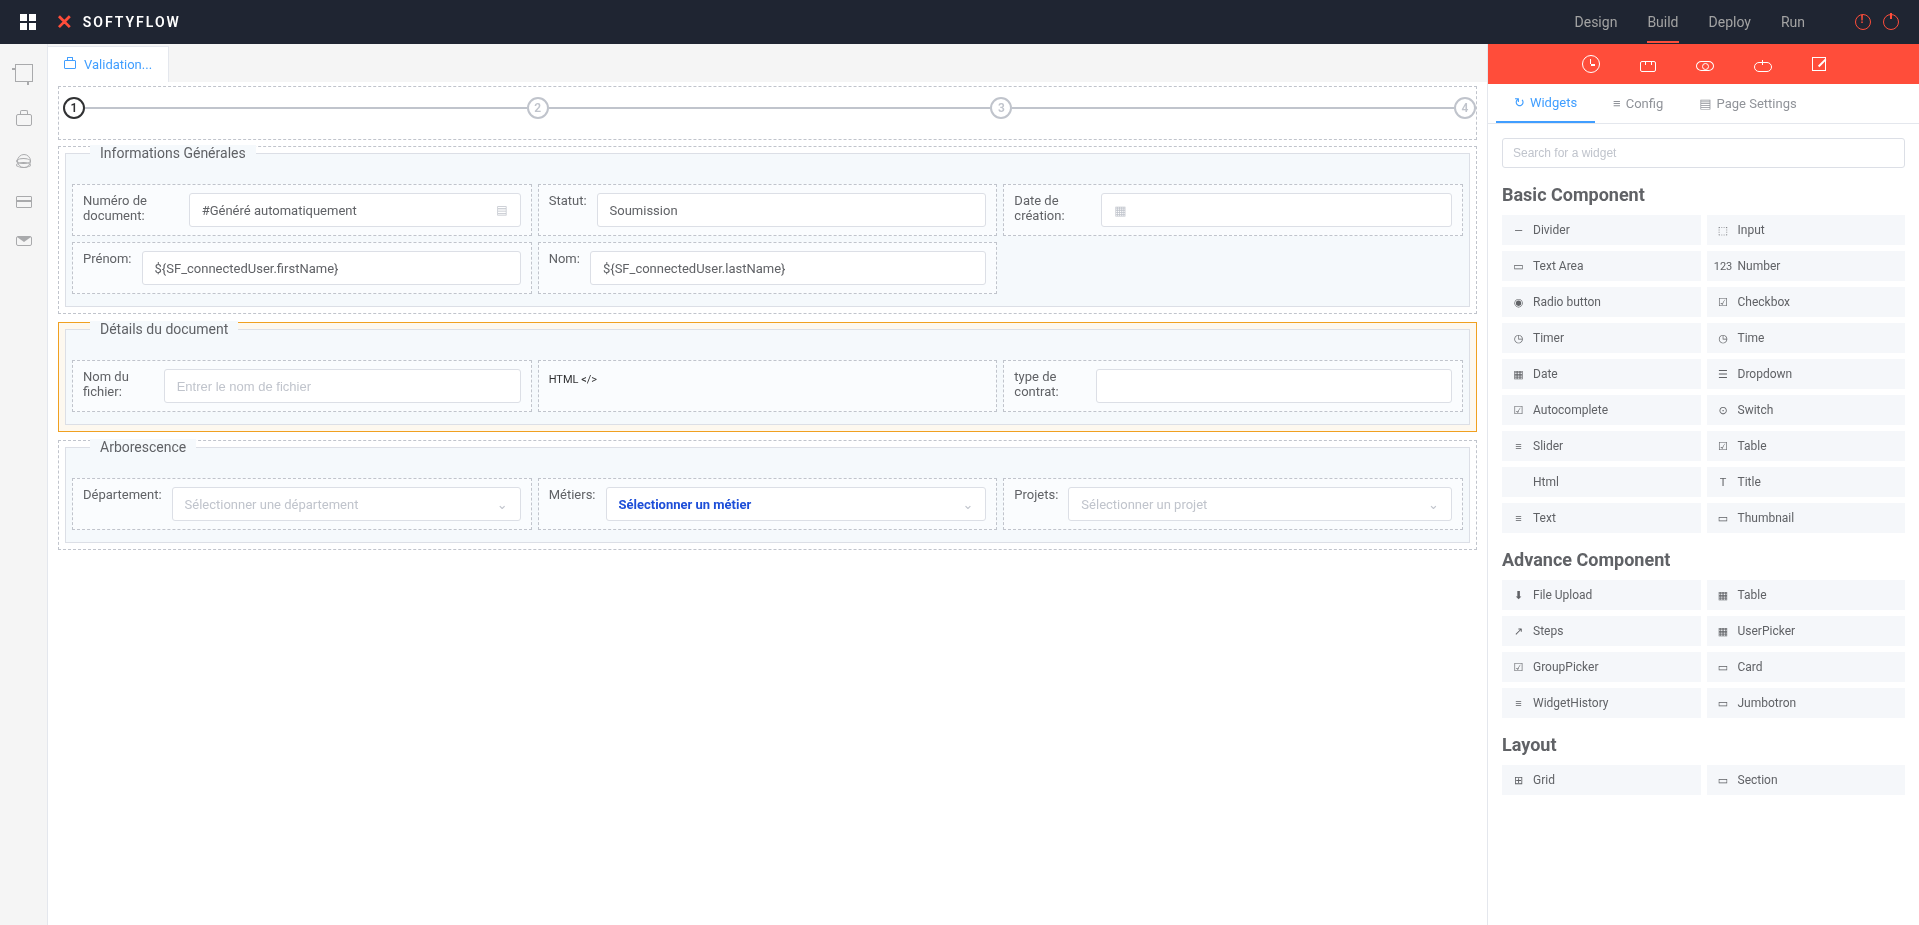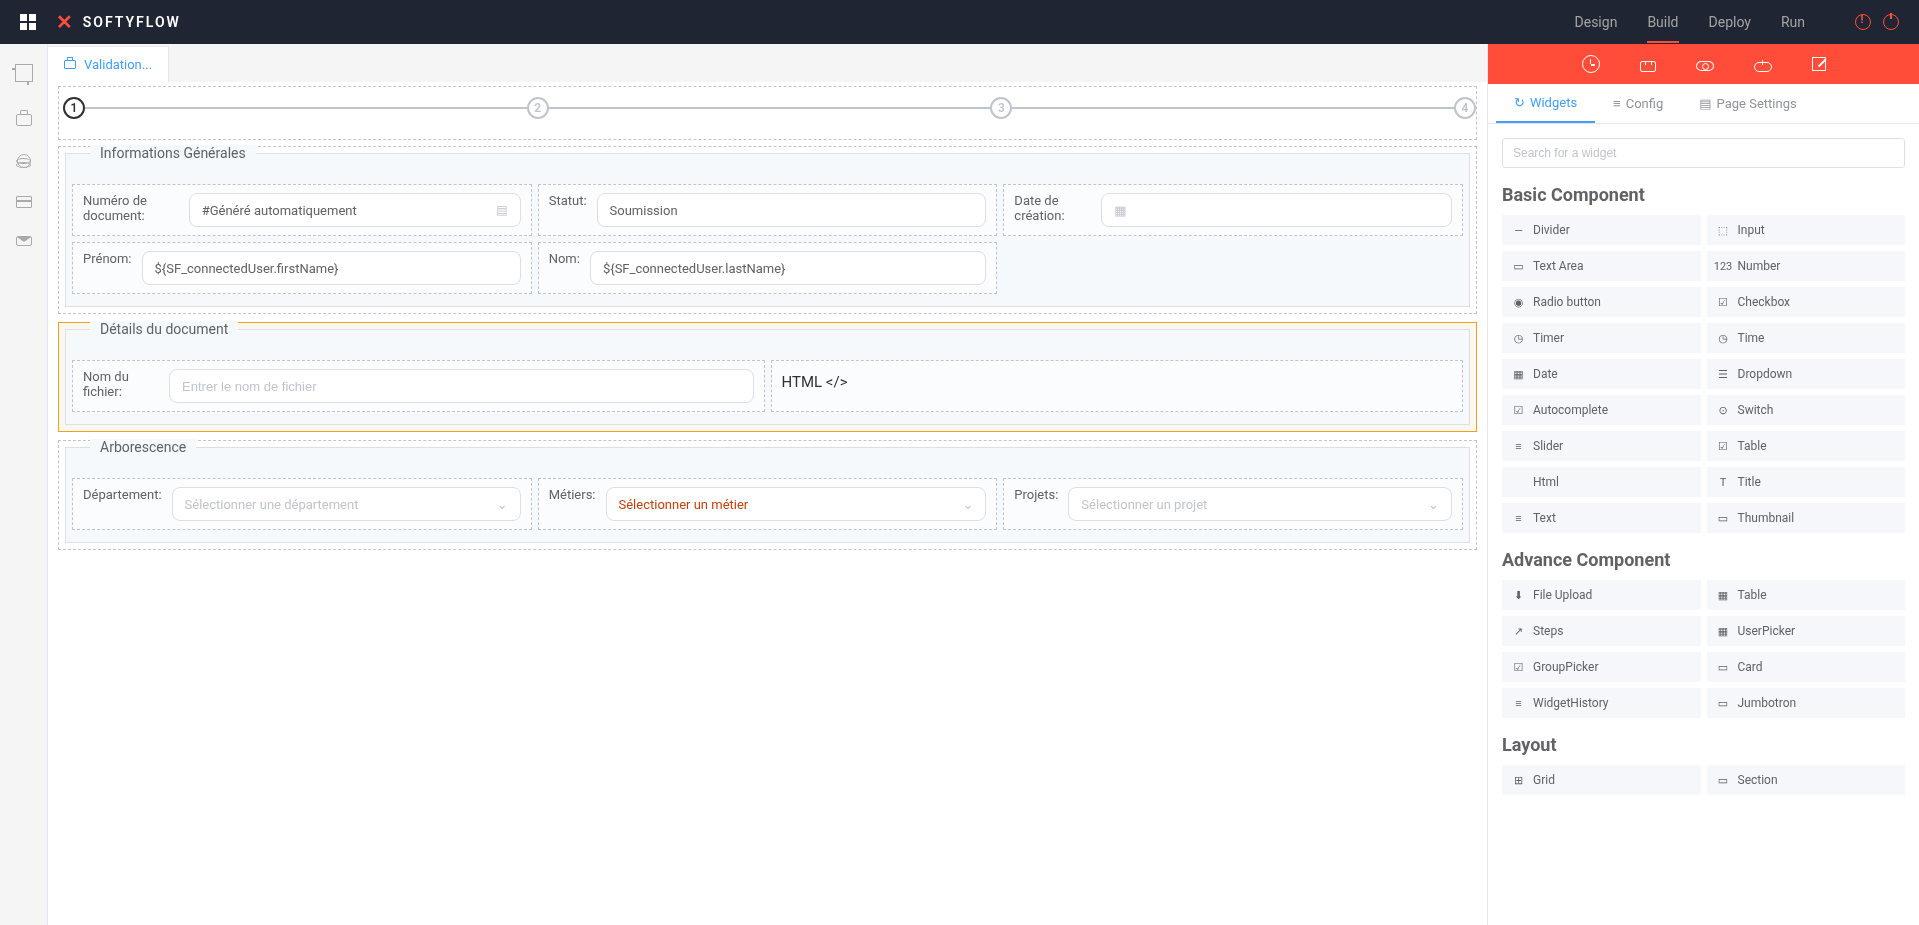--- a/index.html
+++ b/index.html
@@ -67,25 +67,25 @@
 
 
 .section { border: 1px dashed #c0c4cc; padding: 4px; margin-bottom: 8px; }
 .section.selected { border: 1px solid #f0a020; background: #fdf8ef; }
 .fieldset { border: 1px solid #dcdfe6; background: #f5f9fc; padding: 30px 6px 6px; position: relative; margin: 2px; }
 .legend { position: absolute; top: -9px; left: 24px; background: #f5f9fc; padding: 0 10px; font-size: 14px; color: #606266; }
 
 .row { display: flex; gap: 6px; margin-bottom: 6px; }
 .col { flex: 1; border: 1px dashed #c0c4cc; padding: 8px 10px; background: #fafcfe; display: flex; gap: 10px; }
 .field-label { font-size: 13px; color: #606266; }
-.field-input { height: 34px; border: 1px solid #dcdfe6; border-radius: 8px; background: #fff; padding: 0 12px; font-size: 13px; color: #606266; width: 100%; display: flex; align-items: center; }
+.field-input { height: 34px; border: 1px solid #dcdfe6; border-radius: 3px; background: #fff; padding: 0 12px; font-size: 13px; color: #606266; width: 100%; display: flex; align-items: center; }
 .field-input input { border: none; outline: none; width: 100%; font-size: 13px; color: #606266; background: transparent; }
 .field-input input::placeholder { color: #c0c4cc; }
 .field-input .suffix { margin-left: auto; color: #c0c4cc; font-size: 12px; }
-.html-widget { font-size: 15px; color: #303133; padding: 4px 0; }
+.html-widget { font-size: 11px; color: #303133; padding: 4px 0; }
 .select-arrow { margin-left: auto; color: #c0c4cc; }
 
 
 .right-panel { width: 432px; background: #fff; border-left: 1px solid #e4e7ed; display: flex; flex-direction: column; }
 .right-toolbar { height: 40px; background: #ff4d3a; display: flex; align-items: center; justify-content: center; gap: 40px; }
 .tb-icon { width: 18px; height: 18px; position: relative; cursor: pointer; }
 .tb-clock { border: 1.5px solid #fff; border-radius: 50%; }
 .tb-clock::before { content: ""; position: absolute; width: 1.5px; height: 5px; background: #fff; left: 7px; top: 3px; }
 .tb-clock::after { content: ""; position: absolute; width: 4px; height: 1.5px; background: #fff; left: 8px; top: 8px; }
 .tb-case { width: 16px; height: 11px; border: 1.5px solid #fff; border-radius: 2px; margin-top: 4px; }
@@ -224,39 +224,43 @@
             <div class="row">
               <div class="col">
                 <div class="field-label">Nom du fichier:</div>
                 <div class="field-input">
                   <input placeholder="Entrer le nom de fichier" style="">
                 </div>
               </div>
               <div class="col">
                 <div class="html-widget">HTML &lt;/&gt;</div>
               </div>
+              <div class="col">
+                <div class="field-label">type de contrat:</div>
+                <div class="field-input"></div>
+              </div>
             </div>
           </div>
         </div>
 
         <div class="section">
           <div class="fieldset">
             <div class="legend">Arborescence</div>
             <div class="row">
               <div class="col">
                 <div class="field-label">Département:</div>
                 <div class="field-input">
                   <span style="color:#c0c4cc;">Sélectionner une département</span>
                   <span class="select-arrow">⌄</span>
                 </div>
               </div>
               <div class="col">
                 <div class="field-label">Métiers:</div>
                 <div class="field-input">
-                  <span style="color:#c2410c;">Sélectionner un métier</span>
+                  <span style="color:#1d4ed8;font-weight:bold;">Sélectionner un métier</span>
                   <span class="select-arrow">⌄</span>
                 </div>
               </div>
               <div class="col">
                 <div class="field-label">Projets:</div>
                 <div class="field-input">
                   <span style="color:#c0c4cc;">Sélectionner un projet</span>
                   <span class="select-arrow">⌄</span>
                 </div>
               </div>

